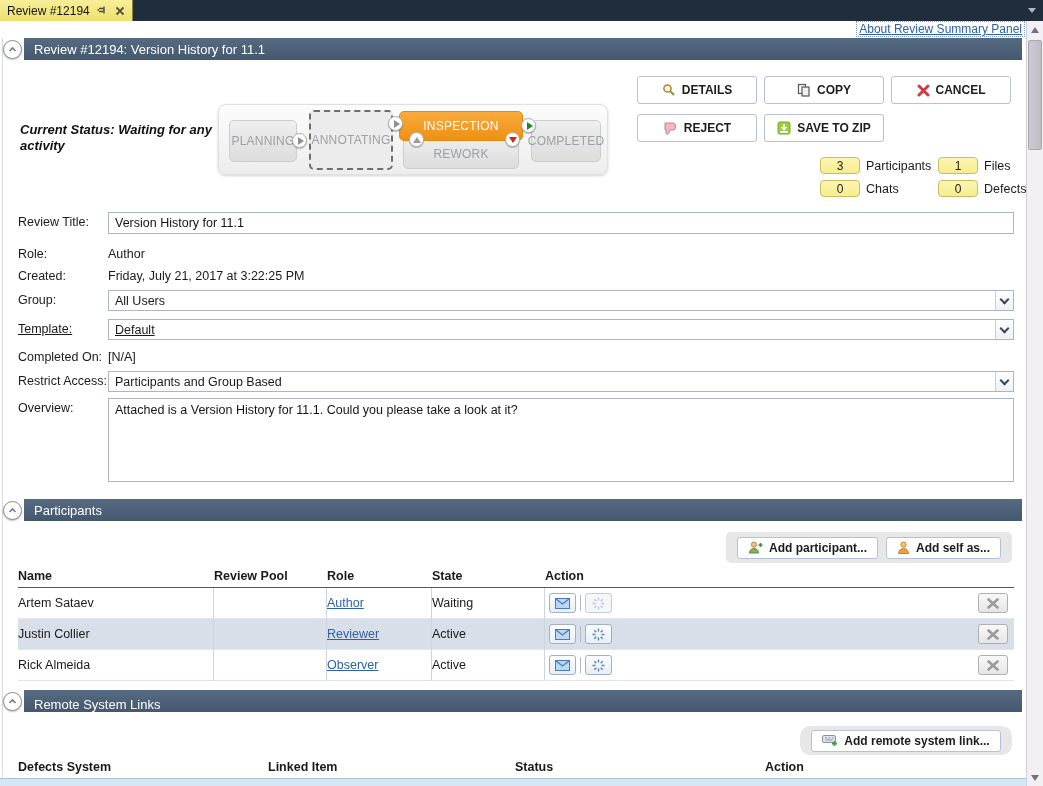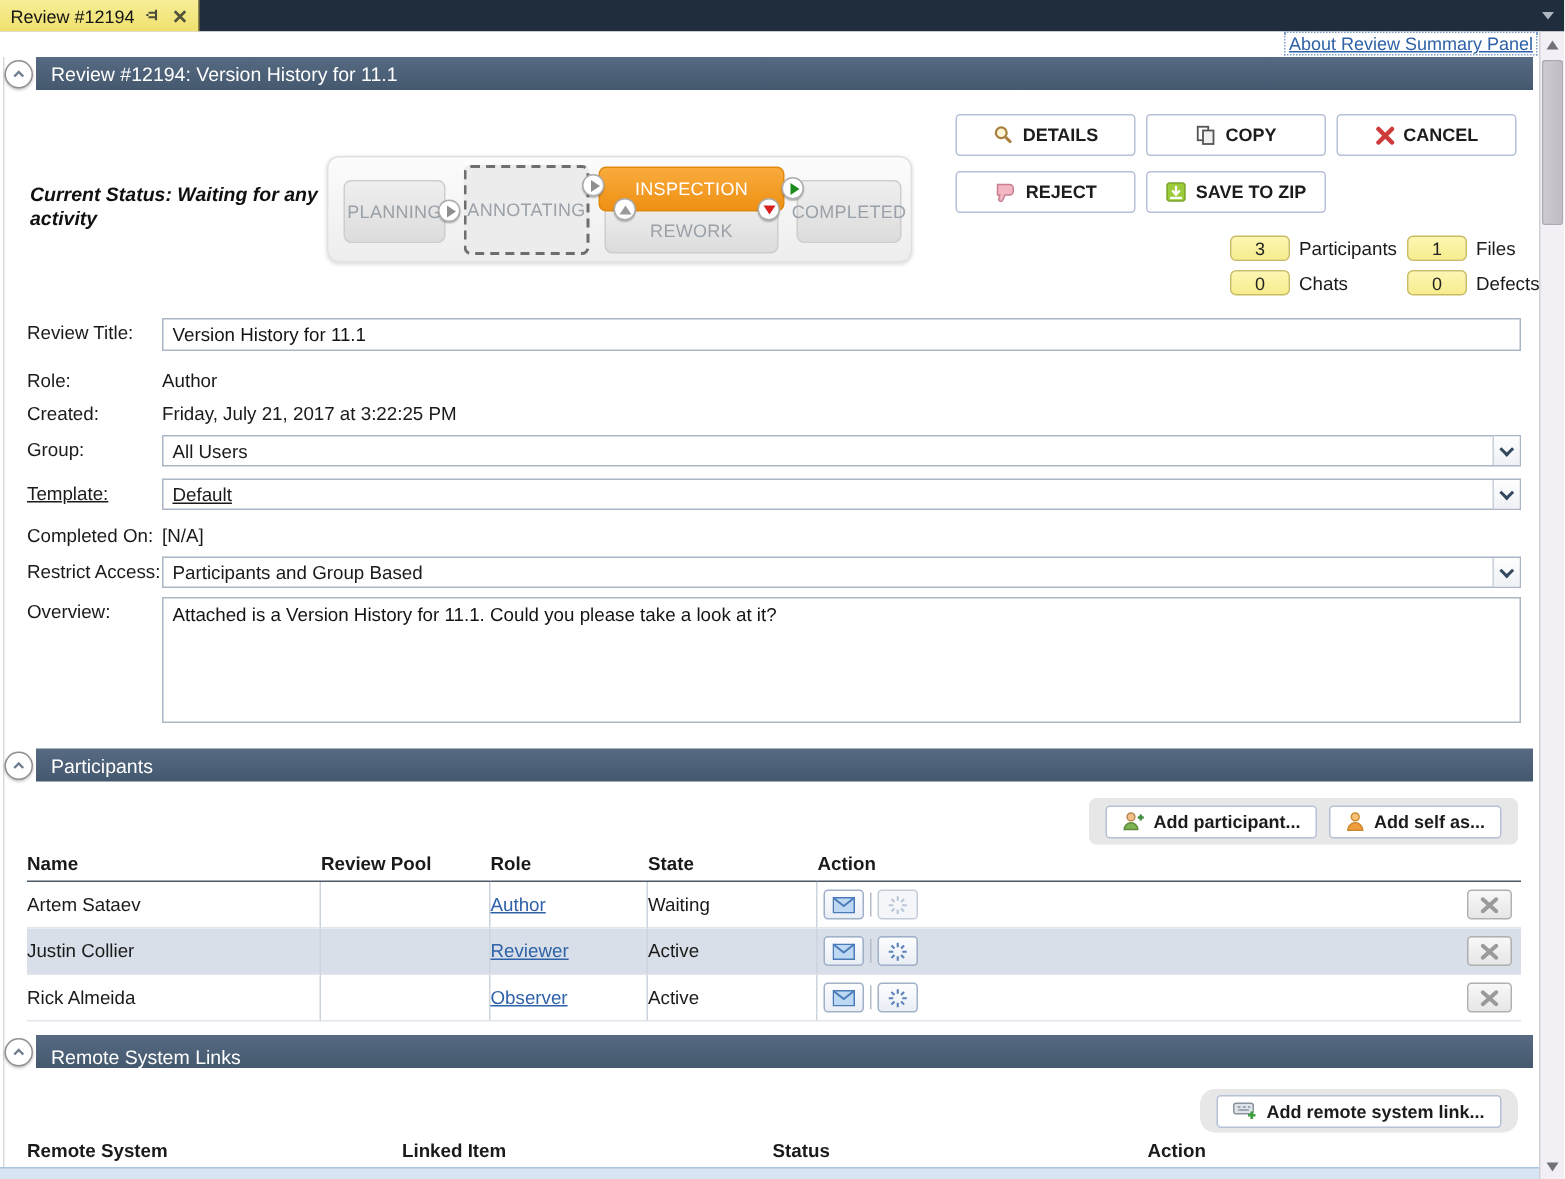--- a/index.html
+++ b/index.html
@@ -429,21 +429,21 @@
           <rect x="0.5" y="1.5" width="13" height="7" rx="1.5" fill="#dfe4ea" stroke="#8a94a0"></rect>
           <path d="M3 4 h2 M6.5 4 h2 M10 4 h1.5 M3.5 6 h7" stroke="#8a94a0" stroke-width="1"></path>
           <path d="M10 9.5 h5 M12.5 7 v5" stroke="#3f9f3f" stroke-width="1.8"></path>
         </svg>
       <span>Add remote system link...</span>
     </button>
   </div>
 
   <div class="rtable">
     <div class="rhead">
-      <div>Remote System</div>
+      <div>Defects System</div>
       <div>Linked Item</div>
       <div>Status</div>
       <div>Action</div>
     </div>
   </div>
 
   <div class="scrollbar">
     <div class="sb-up">
         <div class="tri-u-sb"></div>
       </div>

